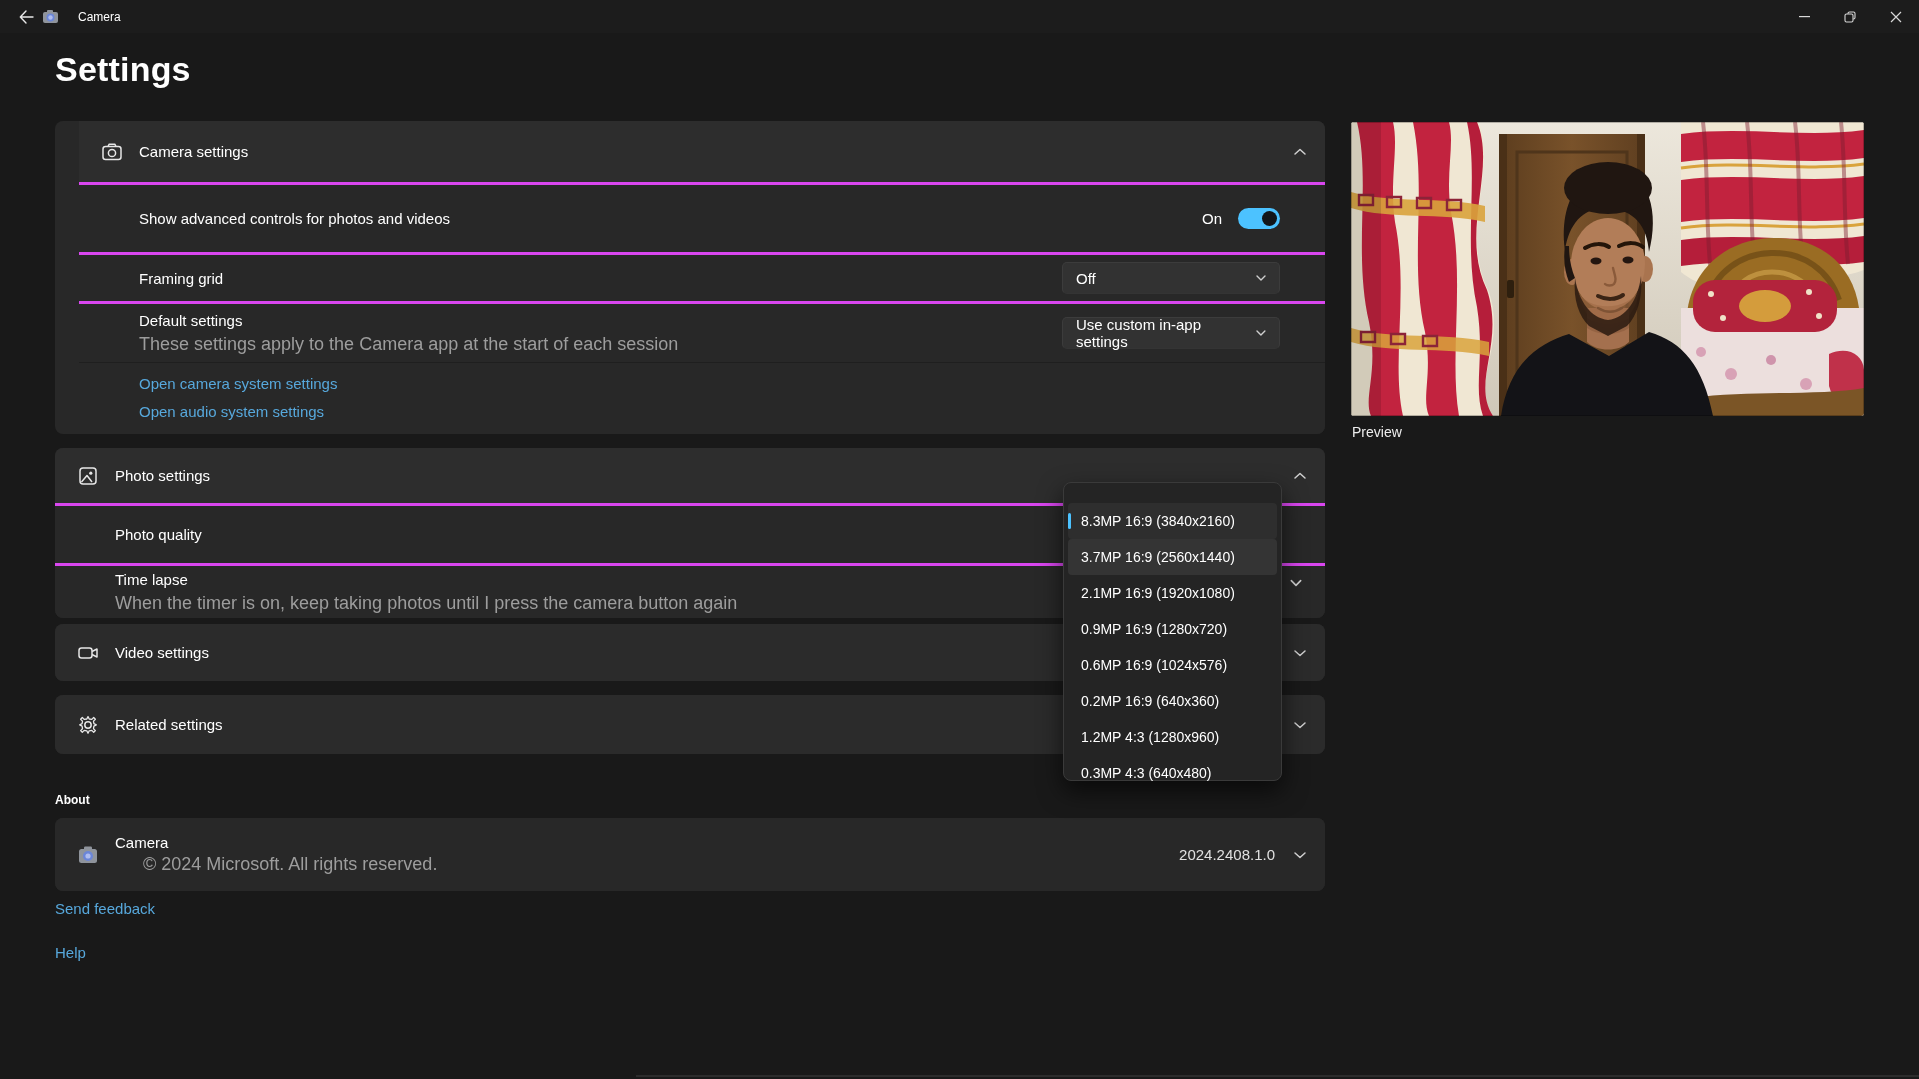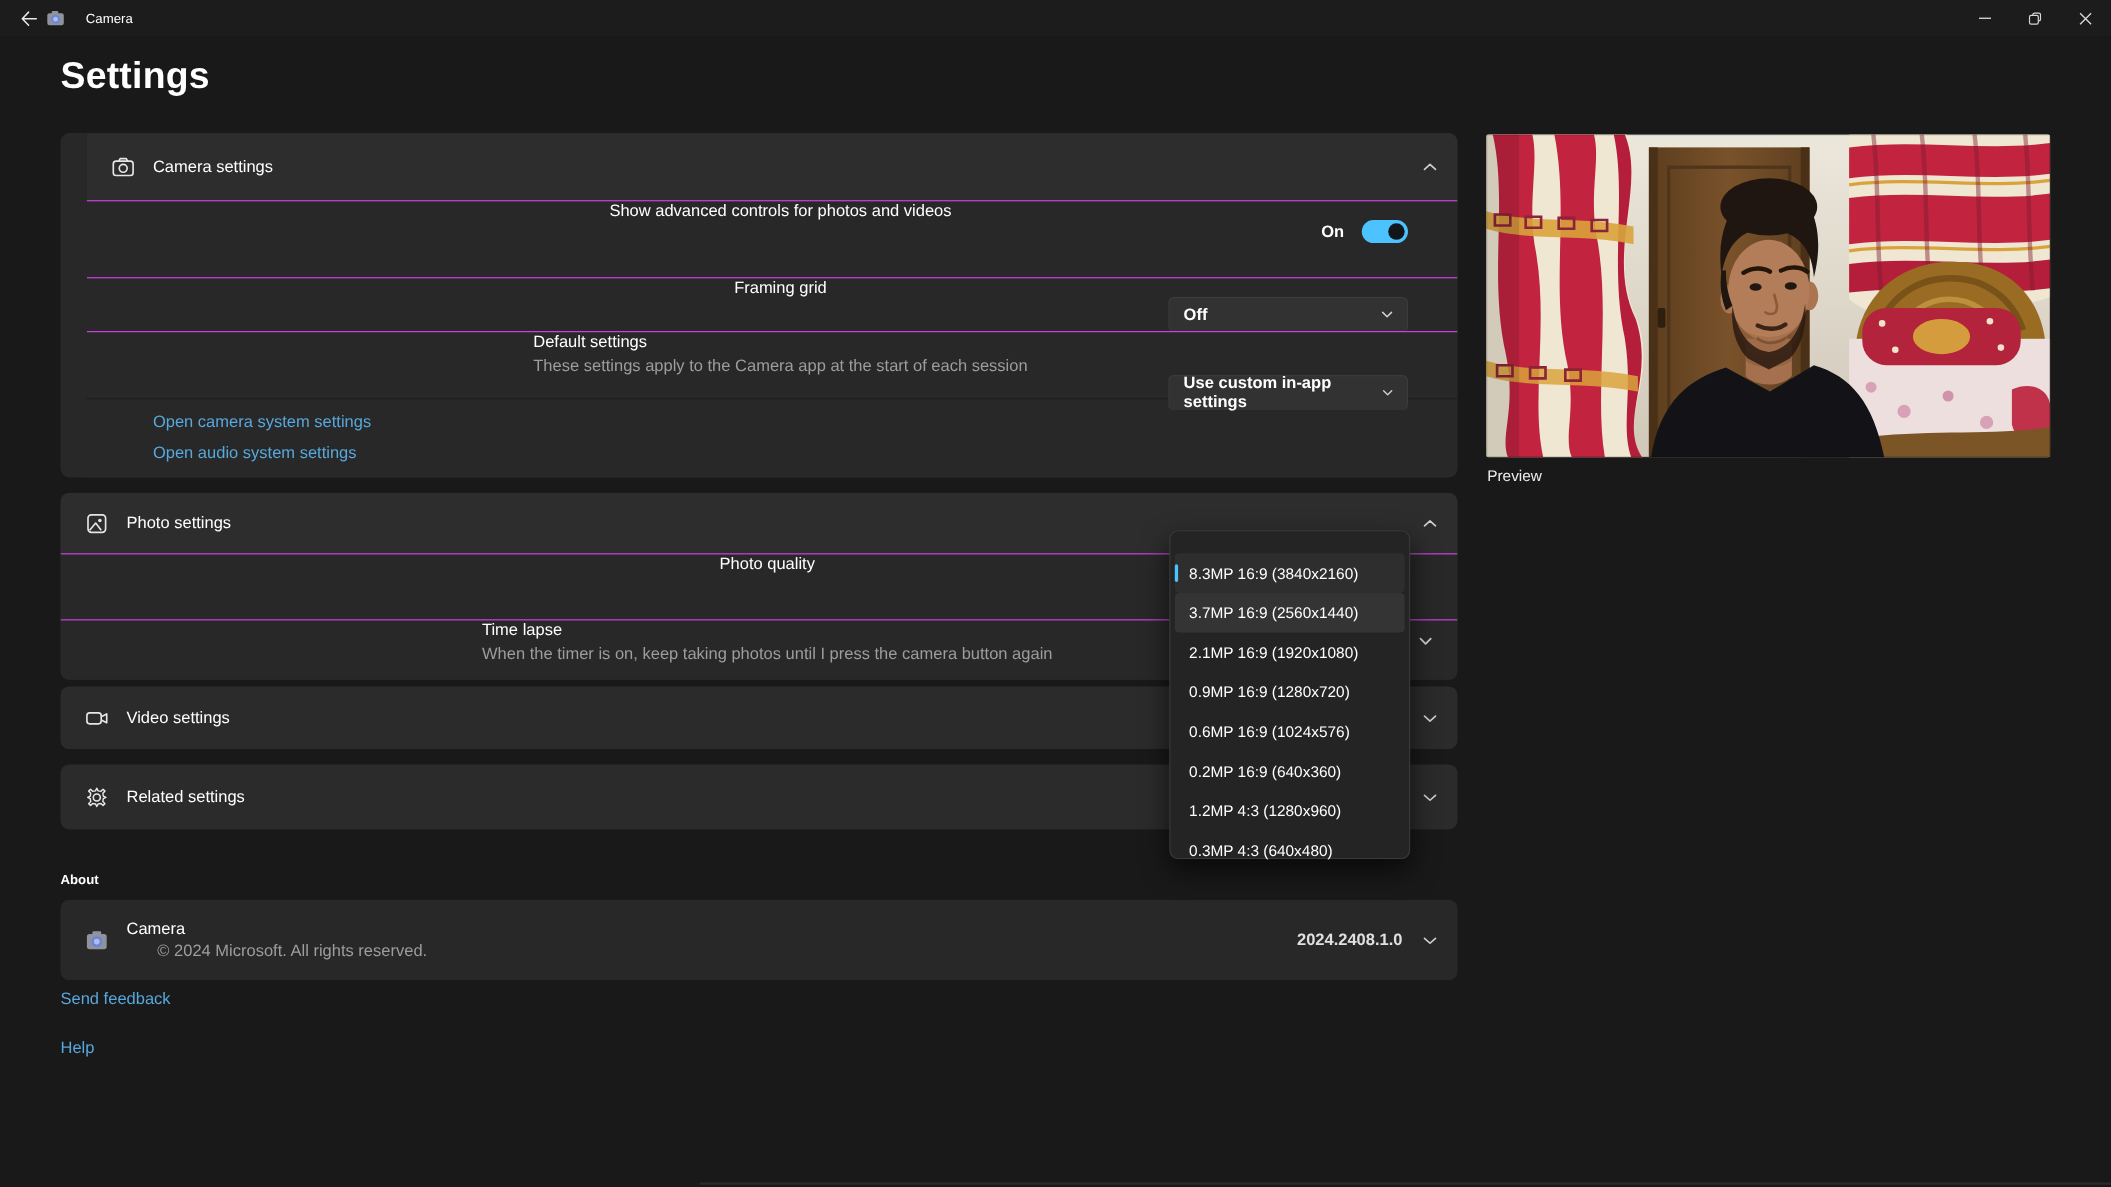--- a/index.html
+++ b/index.html
@@ -21,24 +21,24 @@
   .win-min{ left:1781px; } .win-max{ left:1827px; } .win-close{ left:1873px; }
 
   
   .page-title { position:absolute; left:55px; top:50px; font-size:34px; font-weight:600; letter-spacing:.2px; }
 
   .card { position:absolute; left:55px; width:1270px; background:#282828; border-radius:8px; overflow:hidden; }
   .card-header { height:61px; background:#2d2d2d; display:flex; align-items:center; padding:0 18px 0 22px; cursor:pointer; position:relative; }
   .card-header .hdr-icon { width:22px; height:22px; margin-right:16px; flex:0 0 auto; color:#e6e6e6; }
   .card-header .hdr-label { font-size:15px; color:#ffffff; }
   .chev { margin-left:auto; color:#cfcfcf; width:14px; height:14px; }
-  .row { position:relative; display:flex; align-items:center; padding:0 45px 0 60px; border-top:1px solid #d946ef; background:#282828;flex-direction:column; }
+  .row { position:relative; display:flex; align-items:center; padding:0 45px 0 60px; border-top:3px solid #d946ef; background:#282828; }
   .row-label { font-size:15px; color:#fff; }
-  .row-desc { font-size:15px; color:#9d9d9d; margin-top:5px; }
-  .row-right { margin-left:auto; display:flex; align-items:center;font-weight:bold; }
+  .row-desc { font-size:18px; color:#9d9d9d; margin-top:5px; }
+  .row-right { margin-left:auto; display:flex; align-items:center; }
 
   .toggle-wrap { display:flex; align-items:center; gap:16px; }
   .toggle-state { font-size:15px; color:#fff; }
   .toggle { width:42px; height:21px; border-radius:11px; background:#4CC2FF; position:relative; cursor:pointer; }
   .toggle .knob { position:absolute; right:3px; top:3px; width:15px; height:15px; border-radius:50%; background:#12161a; }
 
   .combo { width:218px; height:32px; background:#323232; border:1px solid #3c3c3c; border-bottom-color:#343434; border-radius:5px; display:flex; align-items:center; padding:0 12px 0 13px; font-size:15px; color:#fff; cursor:pointer; }
   .combo .chev { margin-left:auto; width:12px; height:12px; color:#cfcfcf; }
 
   .links-block { border-top:1px solid #1f1f1f; padding:12px 45px 16px 60px; background:#282828; display:flex; flex-direction:column; gap:11px; }

